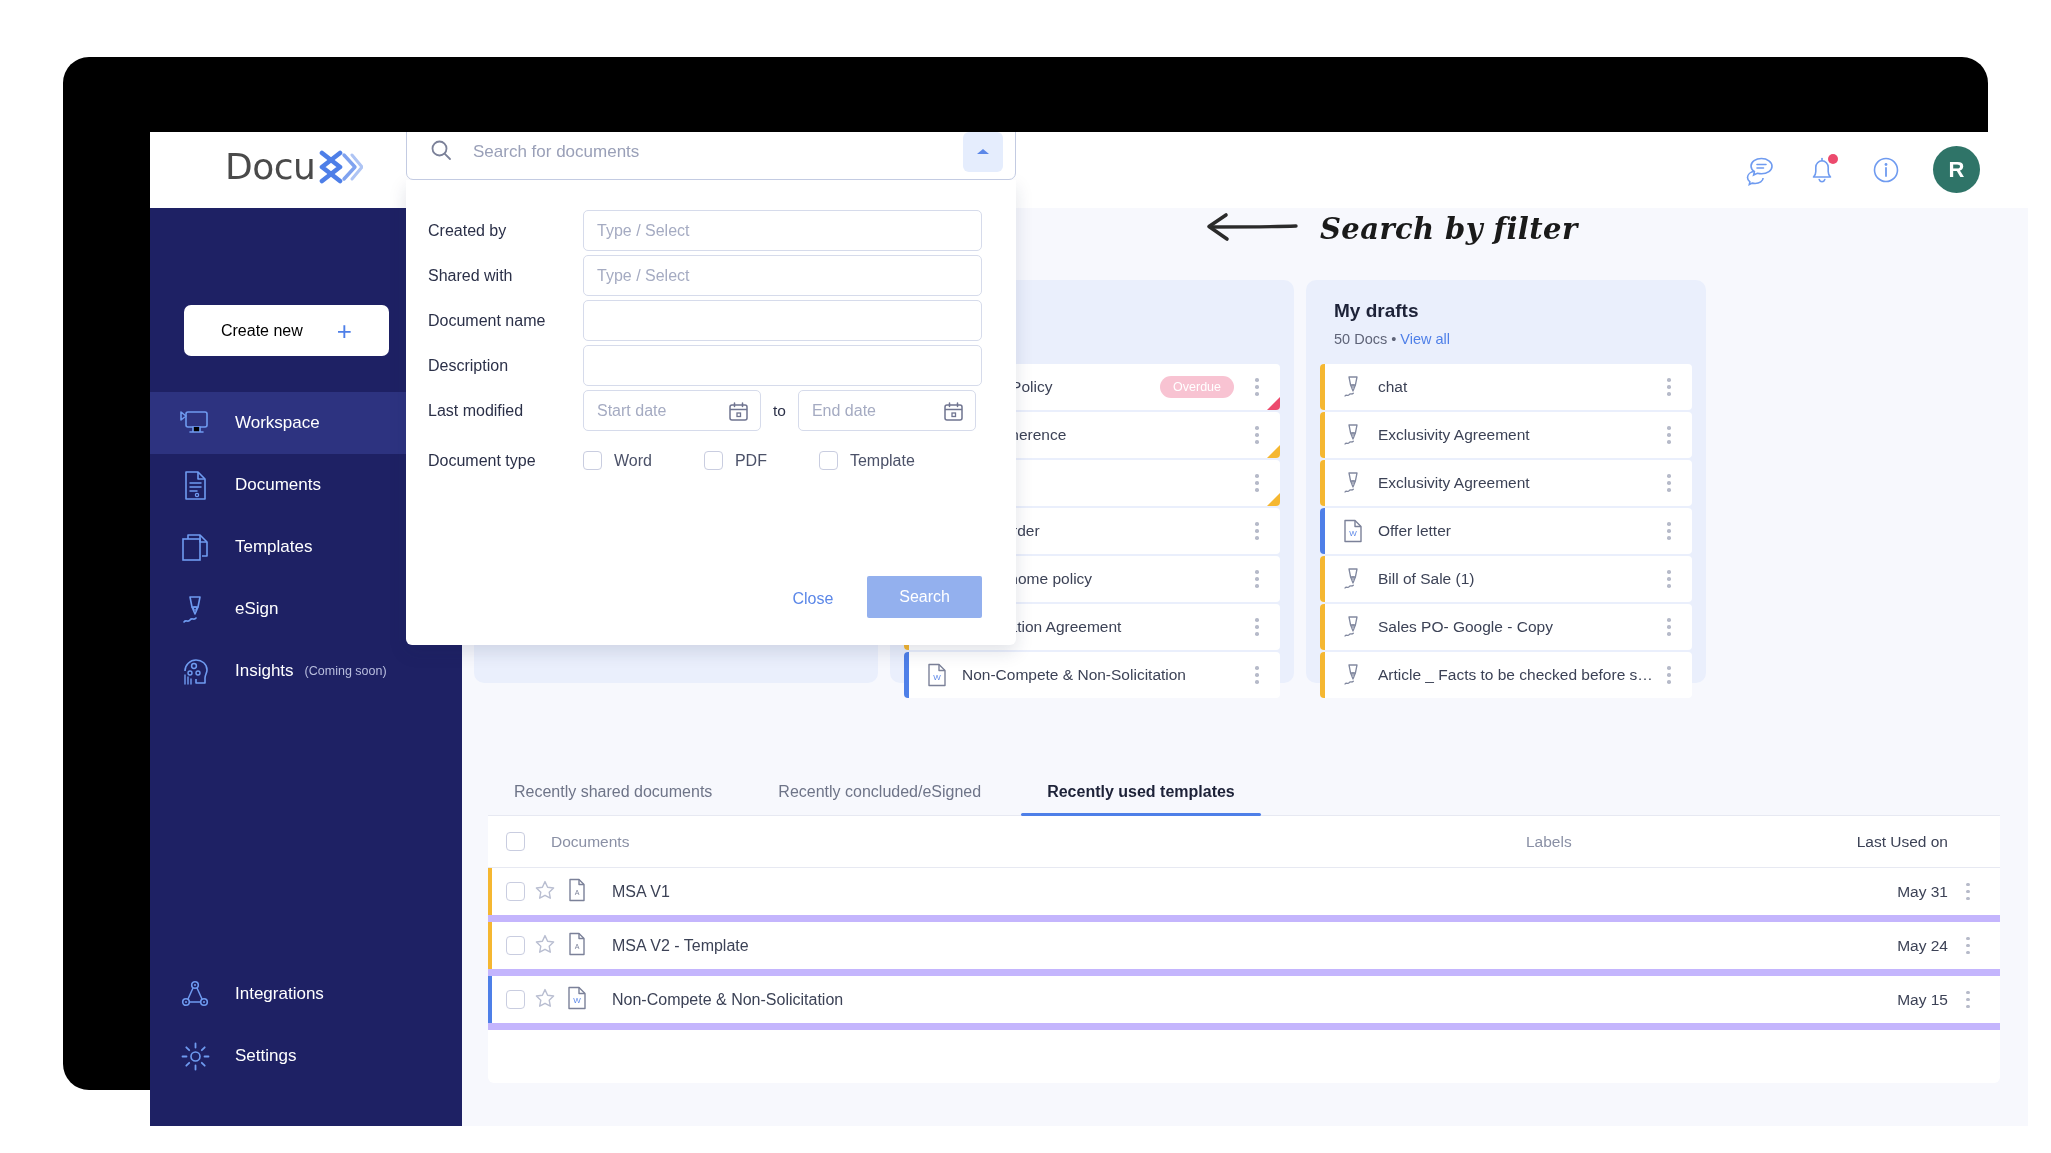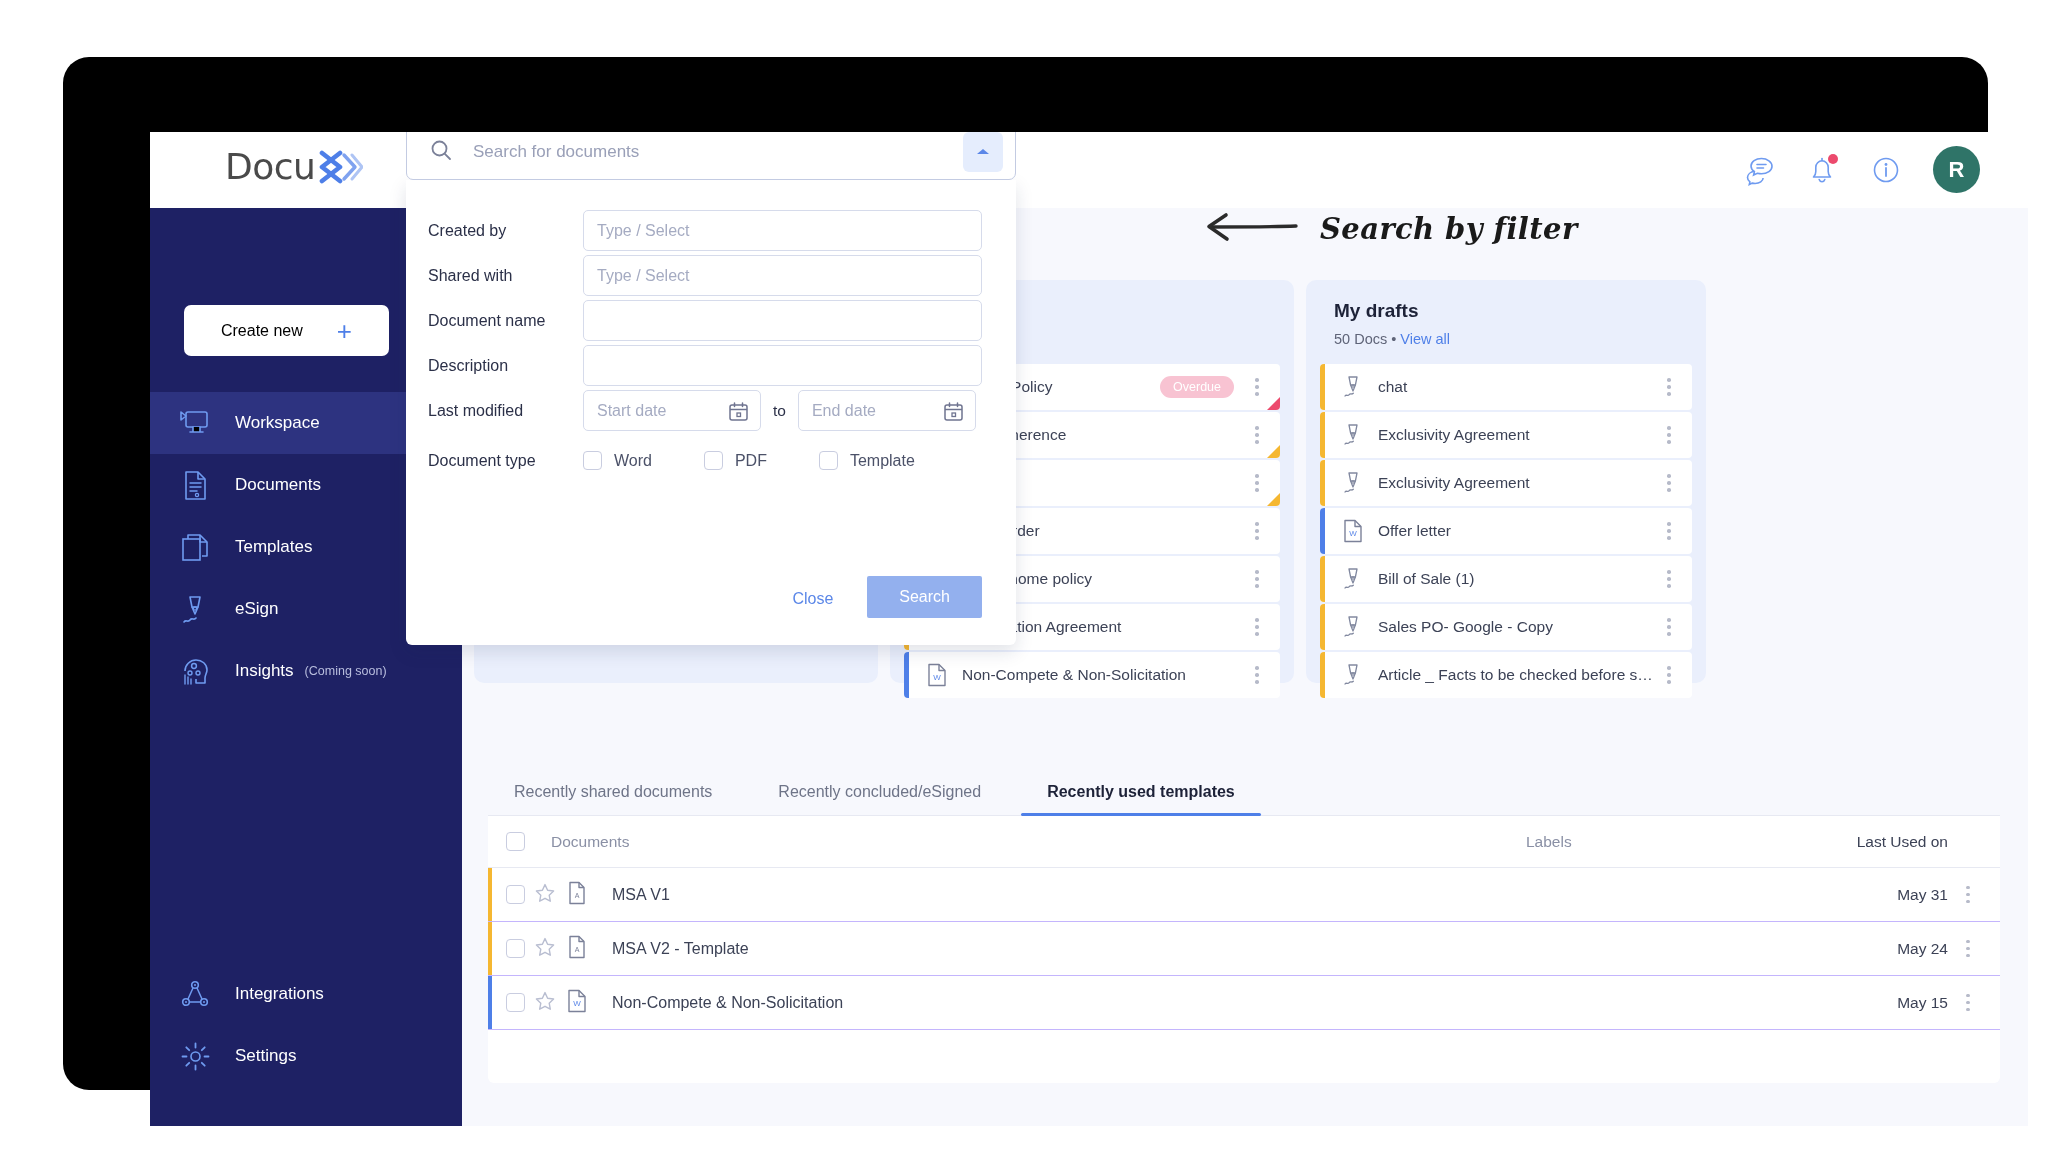--- a/index.html
+++ b/index.html
@@ -178,21 +178,21 @@
     cursor: pointer; position: relative; white-space: nowrap;
   }
   .tab.active { color: #1d2238; font-weight: 600; }
   .tab.active::after {
     content: ""; position: absolute; left: 0; right: 0; bottom: -1px;
     height: 3.5px; background: #4e7fe8; border-radius: 2px;
   }
   #table { position: absolute; left: 0; top: 57px; width: 1512px; }
   .trow {
     position: relative; display: flex; align-items: center;
-    height: 54px; border-bottom: 1px solid #c4b5fd;
+    height: 54px; border-bottom: 7px solid #c4b5fd;
     padding-left: 18px;
   }
   .trow.head { height: 52px; border-bottom: 1px solid #e7e9f2; }
   .trow.data::before {
     content: ""; position: absolute; left: 0; top: 0; bottom: 0; width: 4px;
     background: var(--bar, #f5b731);
   }
   .cb {
     width: 19px; height: 19px; border: 1.6px solid #c9cde0;
     border-radius: 4px; background: #fff; flex: 0 0 19px;

